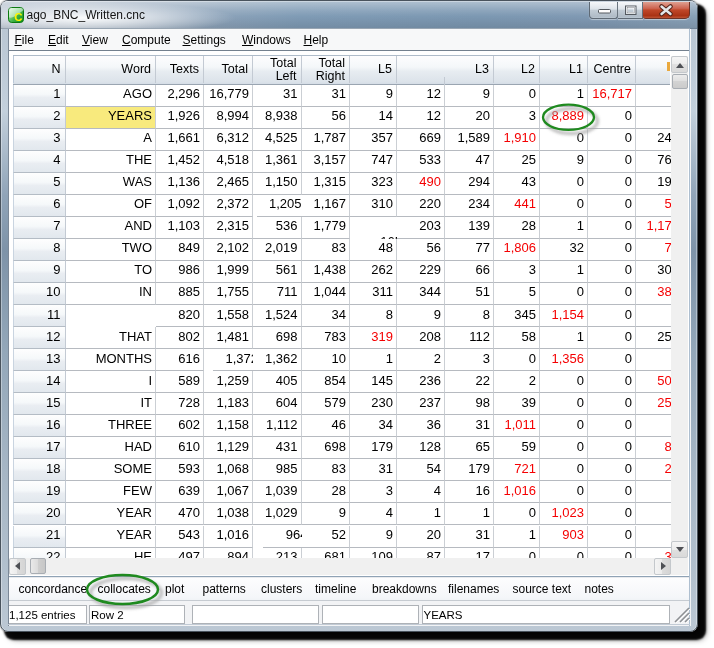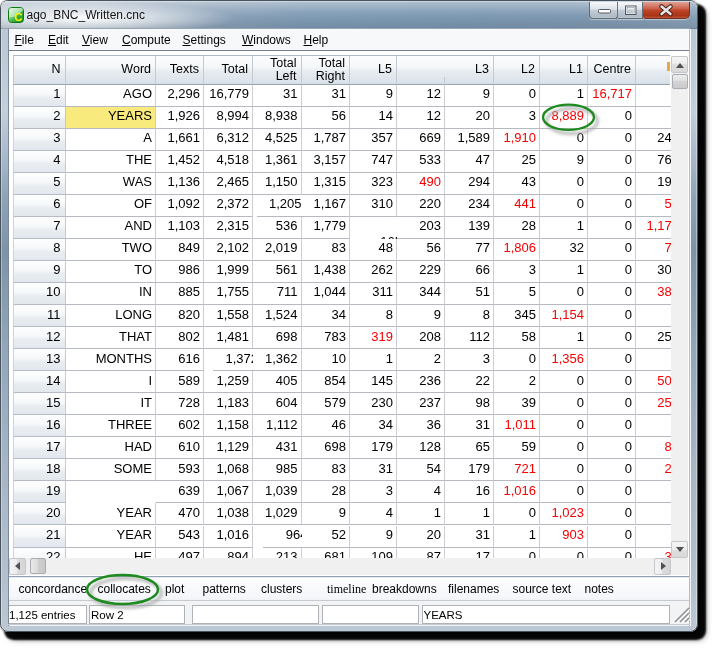--- a/index.html
+++ b/index.html
@@ -272,21 +272,20 @@
           <div class="dc" style="left:350px;width:47px;">311</div>
           <div class="dc" style="left:397px;width:48px;">344</div>
           <div class="dc" style="left:445px;width:49px;">51</div>
           <div class="dc" style="left:494px;width:46px;">5</div>
           <div class="dc" style="left:540px;width:48px;">0</div>
           <div class="dc" style="left:588px;width:48px;">0</div>
           <div class="dc red" style="left:636px;width:47px;">381</div>
         </div>
         <div class="row" style="top:305.0px;height:22.05px;">
           <div class="nc" style="left:13px;width:52.5px;">11</div>
-          <div class="dc" style="left:65.5px;width:90.5px;">LONG</div>
           <div class="dc" style="left:156px;width:48px;">820</div>
           <div class="dc" style="left:204px;width:49px;">1,558</div>
           <div class="dc" style="left:253px;width:48.5px;">1,524</div>
           <div class="dc" style="left:301.5px;width:48.5px;">34</div>
           <div class="dc" style="left:350px;width:47px;">8</div>
           <div class="dc" style="left:397px;width:48px;">9</div>
           <div class="dc" style="left:445px;width:49px;">8</div>
           <div class="dc" style="left:494px;width:46px;">345</div>
           <div class="dc red" style="left:540px;width:48px;">1,154</div>
           <div class="dc" style="left:588px;width:48px;">0</div>
@@ -392,20 +391,21 @@
           <div class="dc" style="left:350px;width:47px;">31</div>
           <div class="dc" style="left:397px;width:48px;">54</div>
           <div class="dc" style="left:445px;width:49px;">179</div>
           <div class="dc red" style="left:494px;width:46px;">721</div>
           <div class="dc" style="left:540px;width:48px;">0</div>
           <div class="dc" style="left:588px;width:48px;">0</div>
           <div class="dc red" style="left:636px;width:47px;">27</div>
         </div>
         <div class="row" style="top:481.40000000000003px;height:22.05px;">
           <div class="nc" style="left:13px;width:52.5px;">19</div>
+          <div class="dc" style="left:65.5px;width:90.5px;">FEW</div>
           <div class="dc" style="left:156px;width:48px;">639</div>
           <div class="dc" style="left:204px;width:49px;">1,067</div>
           <div class="dc" style="left:253px;width:48.5px;">1,039</div>
           <div class="dc" style="left:301.5px;width:48.5px;">28</div>
           <div class="dc" style="left:350px;width:47px;">3</div>
           <div class="dc" style="left:397px;width:48px;">4</div>
           <div class="dc" style="left:445px;width:49px;">16</div>
           <div class="dc red" style="left:494px;width:46px;">1,016</div>
           <div class="dc" style="left:540px;width:48px;">0</div>
           <div class="dc" style="left:588px;width:48px;">0</div>
@@ -471,21 +471,21 @@
   <div class="arr" style="left:660.5px;top:562px;border-top:4px solid transparent;border-bottom:4px solid transparent;border-left:5px solid #4e5055;"></div>
   <div class="sb" id="corner"></div>
  </div>
     </div>
  <div id="tabbar">
   <span class="tab" style="left:9.5px;">concordance</span>
   <span class="tab" style="left:88.5px;">collocates</span>
   <span class="tab" style="left:156px;">plot</span>
   <span class="tab" style="left:193.5px;">patterns</span>
   <span class="tab" style="left:252px;">clusters</span>
-  <span class="tab" style="left:318px;font-family:Liberation Serif, serif;">timeline</span>
+  <span class="tab" style="left:306px;">timeline</span>
   <span class="tab" style="left:363px;">breakdowns</span>
   <span class="tab" style="left:439px;">filenames</span>
   <span class="tab" style="left:503.5px;">source text</span>
   <span class="tab" style="left:575.5px;">notes</span>
  </div>
  <div id="statusbar">
   <div class="pan" style="left:0px;width:79px;padding-left:0;">1,125 entries</div>
   <div class="pan" style="left:81px;width:96px;">Row 2</div>
   <div class="pan" style="left:184px;width:127px;"></div>
   <div class="pan" style="left:314px;width:96.5px;"></div>

